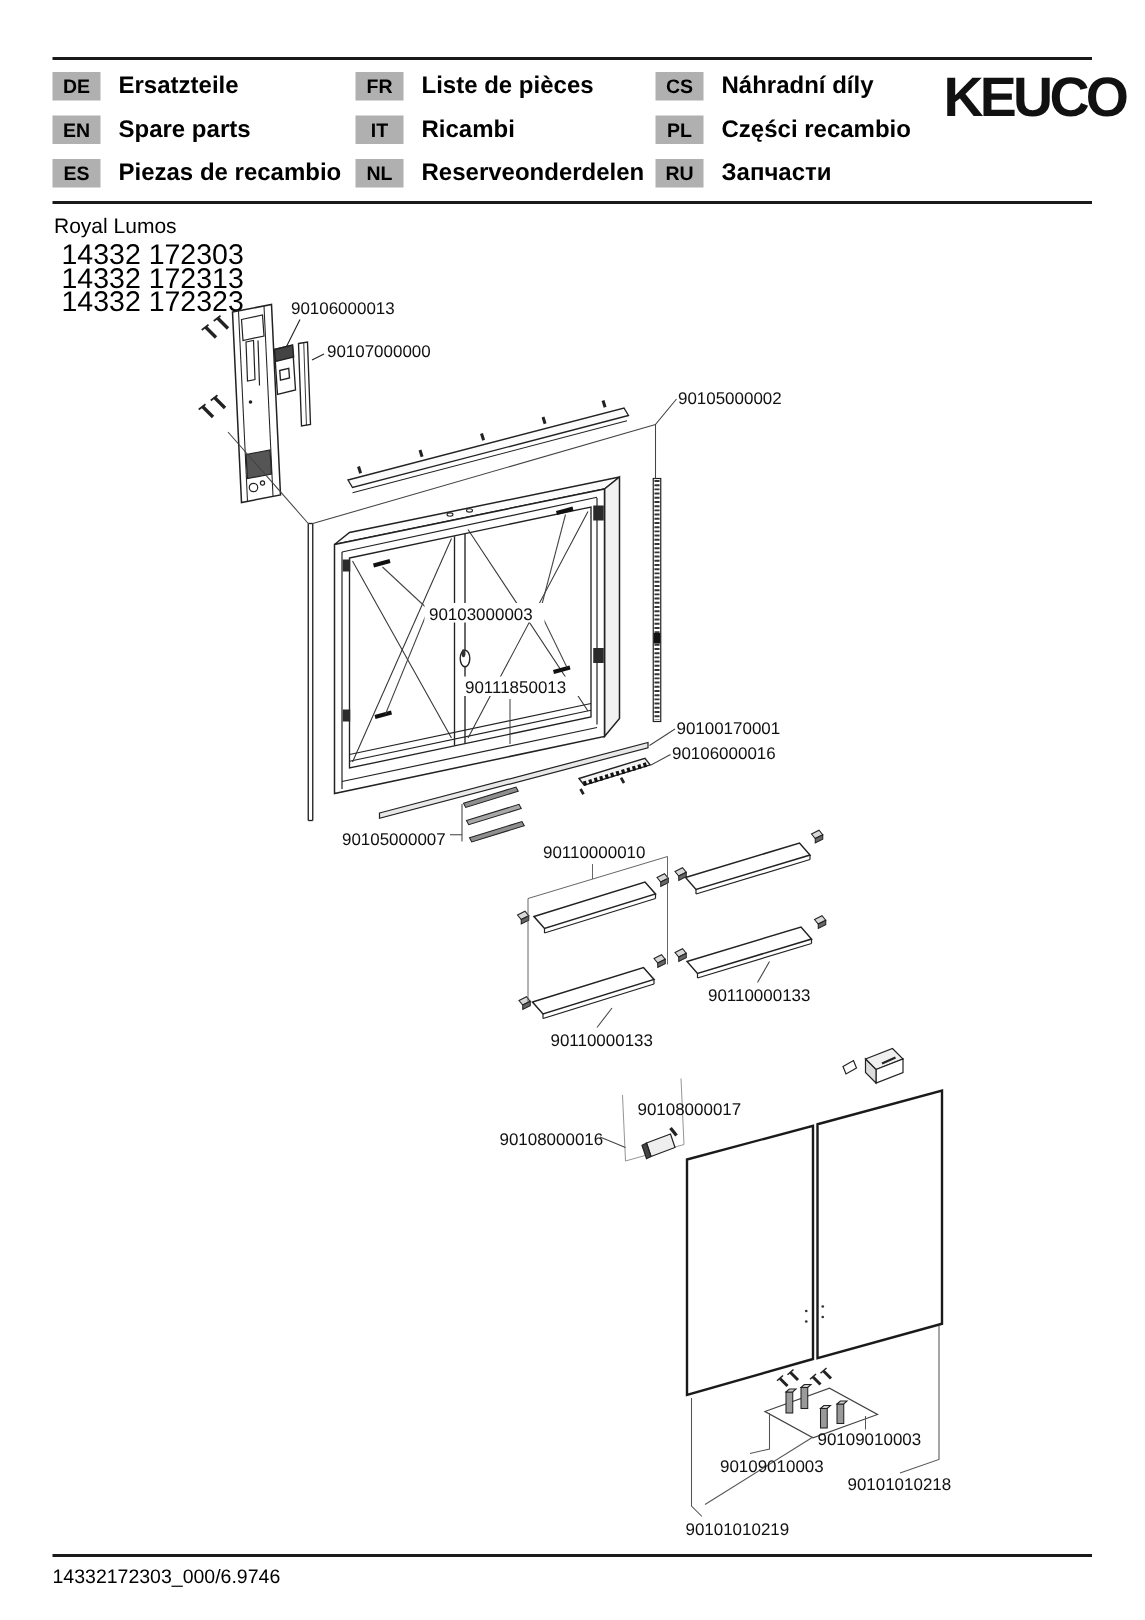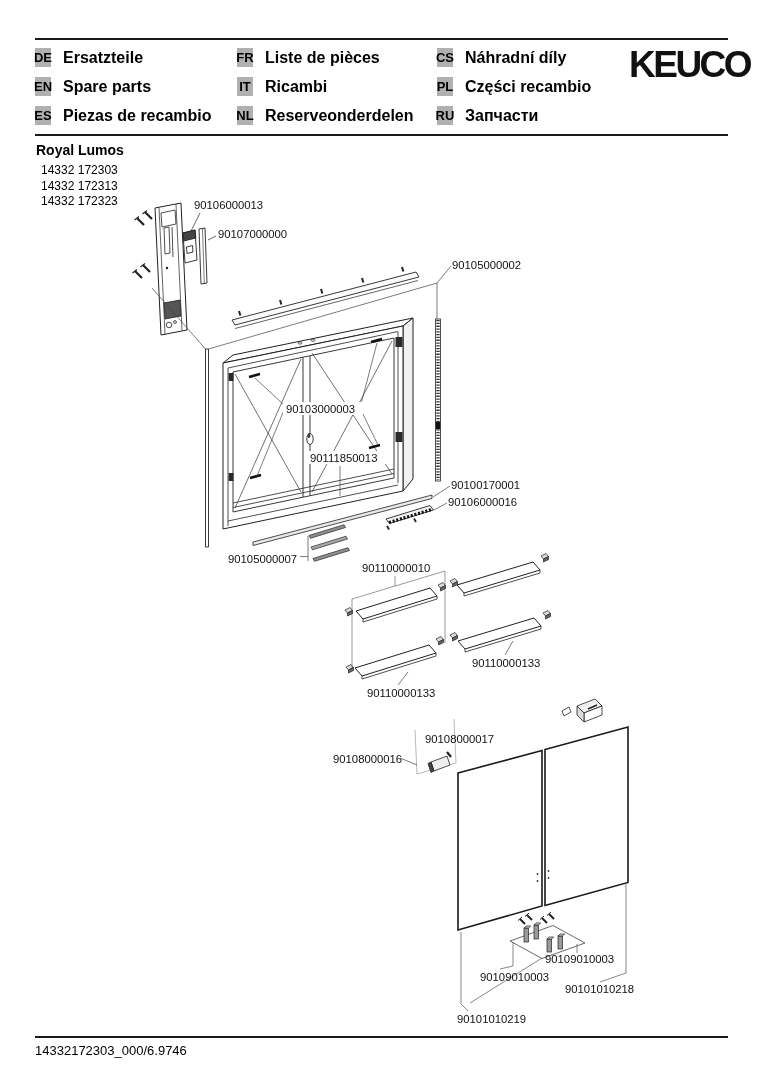--- a/index.html
+++ b/index.html
@@ -4,29 +4,29 @@
 <style>
   html,body{margin:0;padding:0;}
   body{
     width:763px;height:1080px;position:relative;background:#fff;
     font-family:"Liberation Sans",sans-serif;color:#000;overflow:hidden;
   }
   .rule{position:absolute;left:35px;width:693px;height:2.4px;background:#1a1a1a;}
   .lang-item{position:absolute;display:flex;align-items:center;gap:12px;}
   .badge{
     background:#b0b0b0;color:#000;font-weight:bold;font-size:13px;
-    width:16px;height:19px;display:flex;align-items:center;justify-content:center;
+    width:32px;height:19px;display:flex;align-items:center;justify-content:center;
   }
   .lang-label{font-weight:bold;font-size:16px;white-space:nowrap;}
   .brand{
     position:absolute;left:611px;top:44px;font-size:37px;font-weight:bold;
     letter-spacing:-2.5px;color:#111;margin-left:18px;
   }
-  .product-name{position:absolute;left:36px;top:142px;font-size:14px;font-weight:bold;}
-  .models{position:absolute;left:41px;top:163px;font-size:12px;line-height:15.5px;text-align:right;}
+  .product-name{position:absolute;left:36px;top:142px;font-size:14px;font-weight:normal;}
+  .models{position:absolute;left:41px;top:163px;font-size:19px;line-height:15.5px;text-align:right;}
   .footer-id{position:absolute;left:35px;top:1043px;font-size:13px;}
   svg.diagram{position:absolute;left:0;top:0;}
   svg text{font-family:"Liberation Sans",sans-serif;font-size:11.3px;fill:#111;}
 </style>
 </head>
 <body>
 
 <div class="rule" style="top:38px"></div>
 
 <div class="lang-item" style="left:35px;top:48px">

